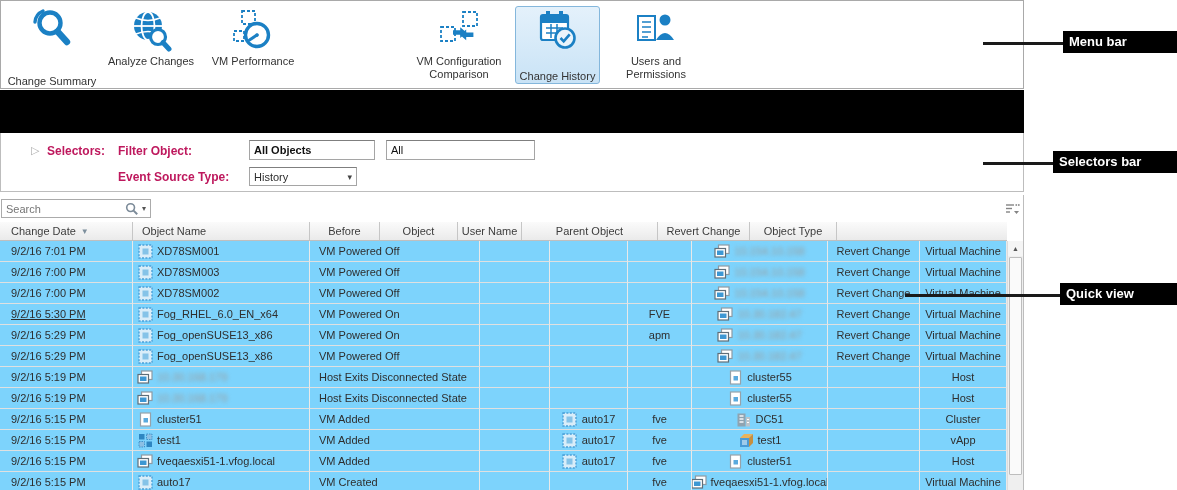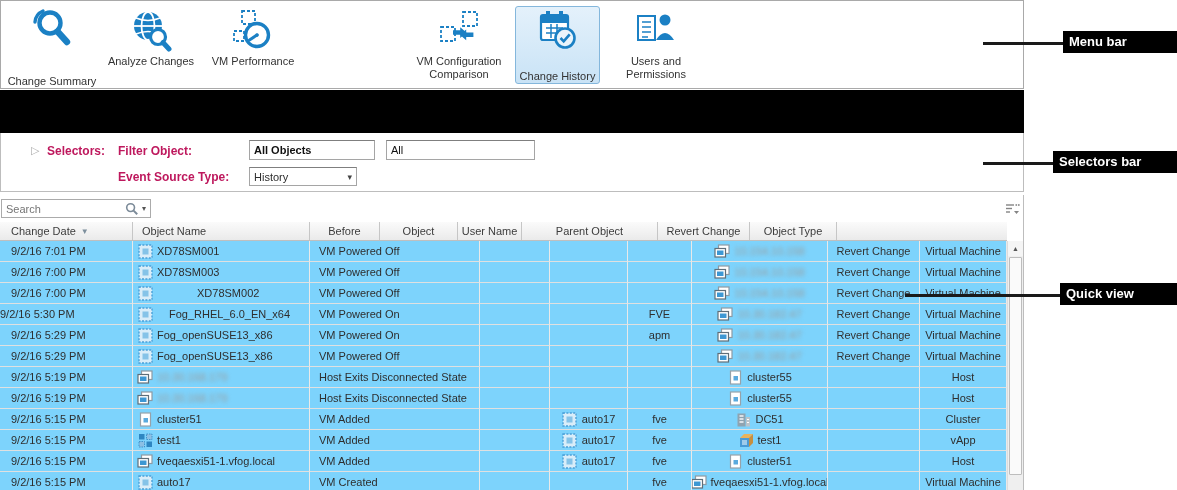--- a/index.html
+++ b/index.html
@@ -270,21 +270,21 @@
             </span>
             <span class="objtext blurred">10.154.10.158</span>
           </div>
           <div class="cell ac" style="width: 92px; flex: 0 0 92px;">
             <span class="revert-link">Revert Change</span>
           </div>
           <div class="cell ac" style="width: 87px; flex: 0 0 87px;">Virtual Machine</div>
         </div>
         <div class="tr">
           <div class="cell al" style="width: 133px; flex: 0 0 133px; padding-left: 11px;">9/2/16 7:00 PM</div>
-          <div class="cell al" style="width: 177px; flex: 0 0 177px; padding-left: 4px; gap: 40px;">
+          <div class="cell al" style="width: 177px; flex: 0 0 177px; padding-left: 4px;">
             <span class="icon16">
               <svg width="15" height="15" viewBox="0 0 15 15">
    <rect x="1" y="1" width="13" height="13" fill="#d9edf9" stroke="#4aa0d8" stroke-width="1.4" stroke-dasharray="2,1.4"></rect>
    <rect x="4.5" y="4.5" width="6" height="6" fill="#85c3e8"></rect>
               </svg>
             </span>
             <span class="objtext">XD78SM002</span>
           </div>
           <div class="cell al" style="width: 170px; flex: 0 0 170px; padding-left: 9px;">VM Powered Off</div>
           <div class="cell ac" style="width: 70px; flex: 0 0 70px;"></div>
@@ -299,22 +299,22 @@
               </svg>
             </span>
             <span class="objtext blurred">10.154.10.158</span>
           </div>
           <div class="cell ac" style="width: 92px; flex: 0 0 92px;">
             <span class="revert-link">Revert Change</span>
           </div>
           <div class="cell ac" style="width: 87px; flex: 0 0 87px;">Virtual Machine</div>
         </div>
         <div class="tr">
-          <div class="cell al" style="width: 133px; flex: 0 0 133px; ">9/2/16 5:30 PM</div>
-          <div class="cell al" style="width: 177px; flex: 0 0 177px; padding-left: 4px; gap: 12px;">
+          <div class="cell al" style="width: 133px; flex: 0 0 133px; padding-left: 11px; text-decoration: underline;">9/2/16 5:30 PM</div>
+          <div class="cell al" style="width: 177px; flex: 0 0 177px; padding-left: 4px;">
             <span class="icon16">
               <svg width="15" height="15" viewBox="0 0 15 15">
    <rect x="1" y="1" width="13" height="13" fill="#d9edf9" stroke="#4aa0d8" stroke-width="1.4" stroke-dasharray="2,1.4"></rect>
    <rect x="4.5" y="4.5" width="6" height="6" fill="#85c3e8"></rect>
               </svg>
             </span>
             <span class="objtext">Fog_RHEL_6.0_EN_x64</span>
           </div>
           <div class="cell al" style="width: 170px; flex: 0 0 170px; padding-left: 9px;">VM Powered On</div>
           <div class="cell ac" style="width: 70px; flex: 0 0 70px;"></div>

